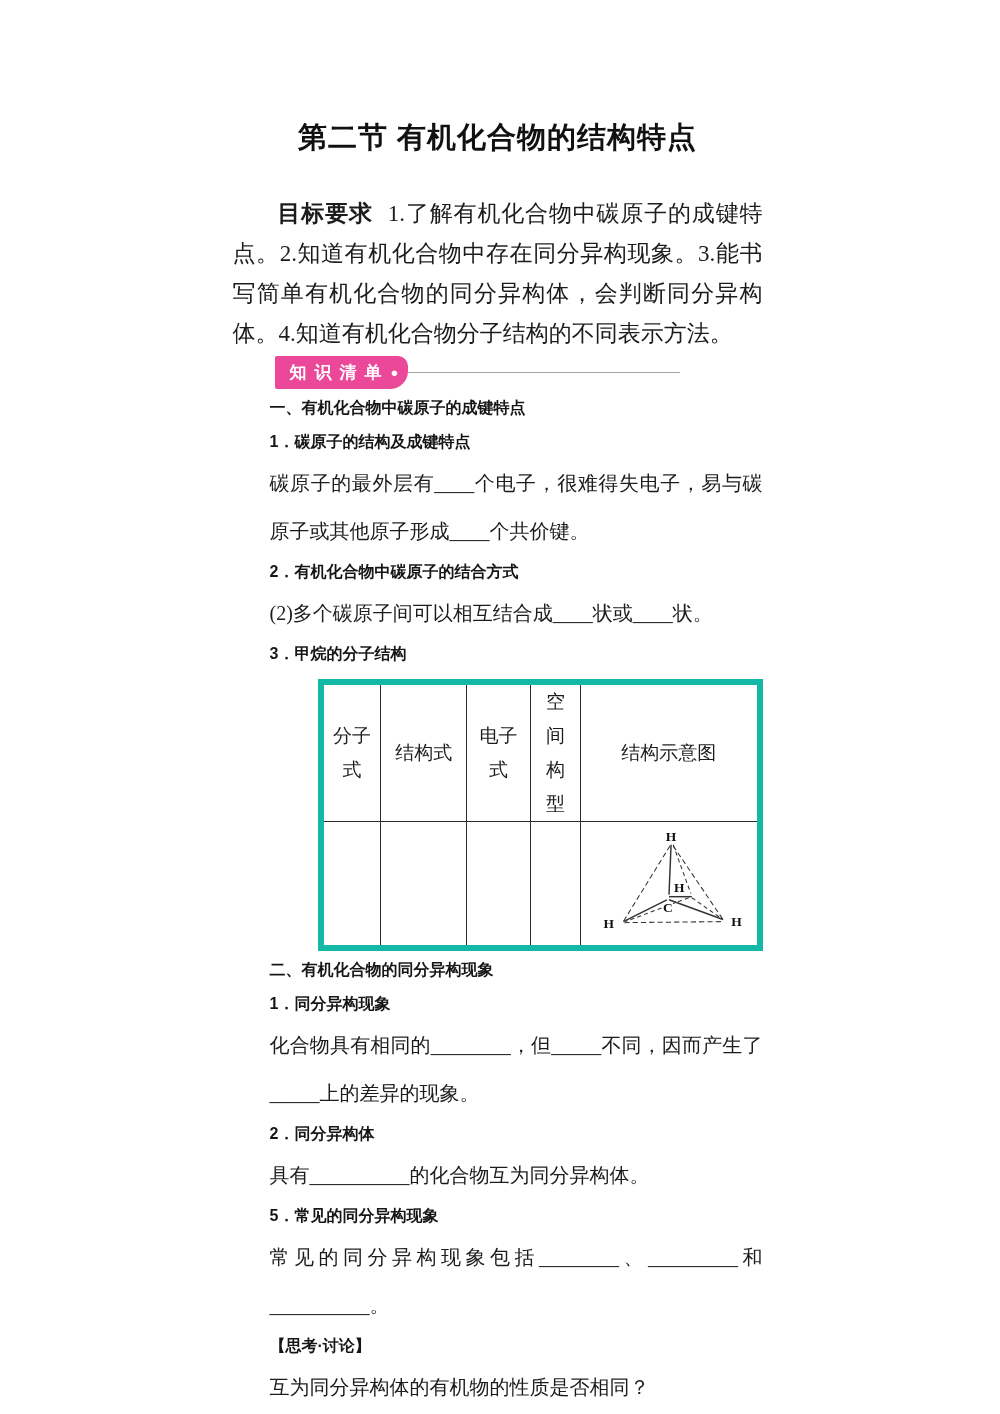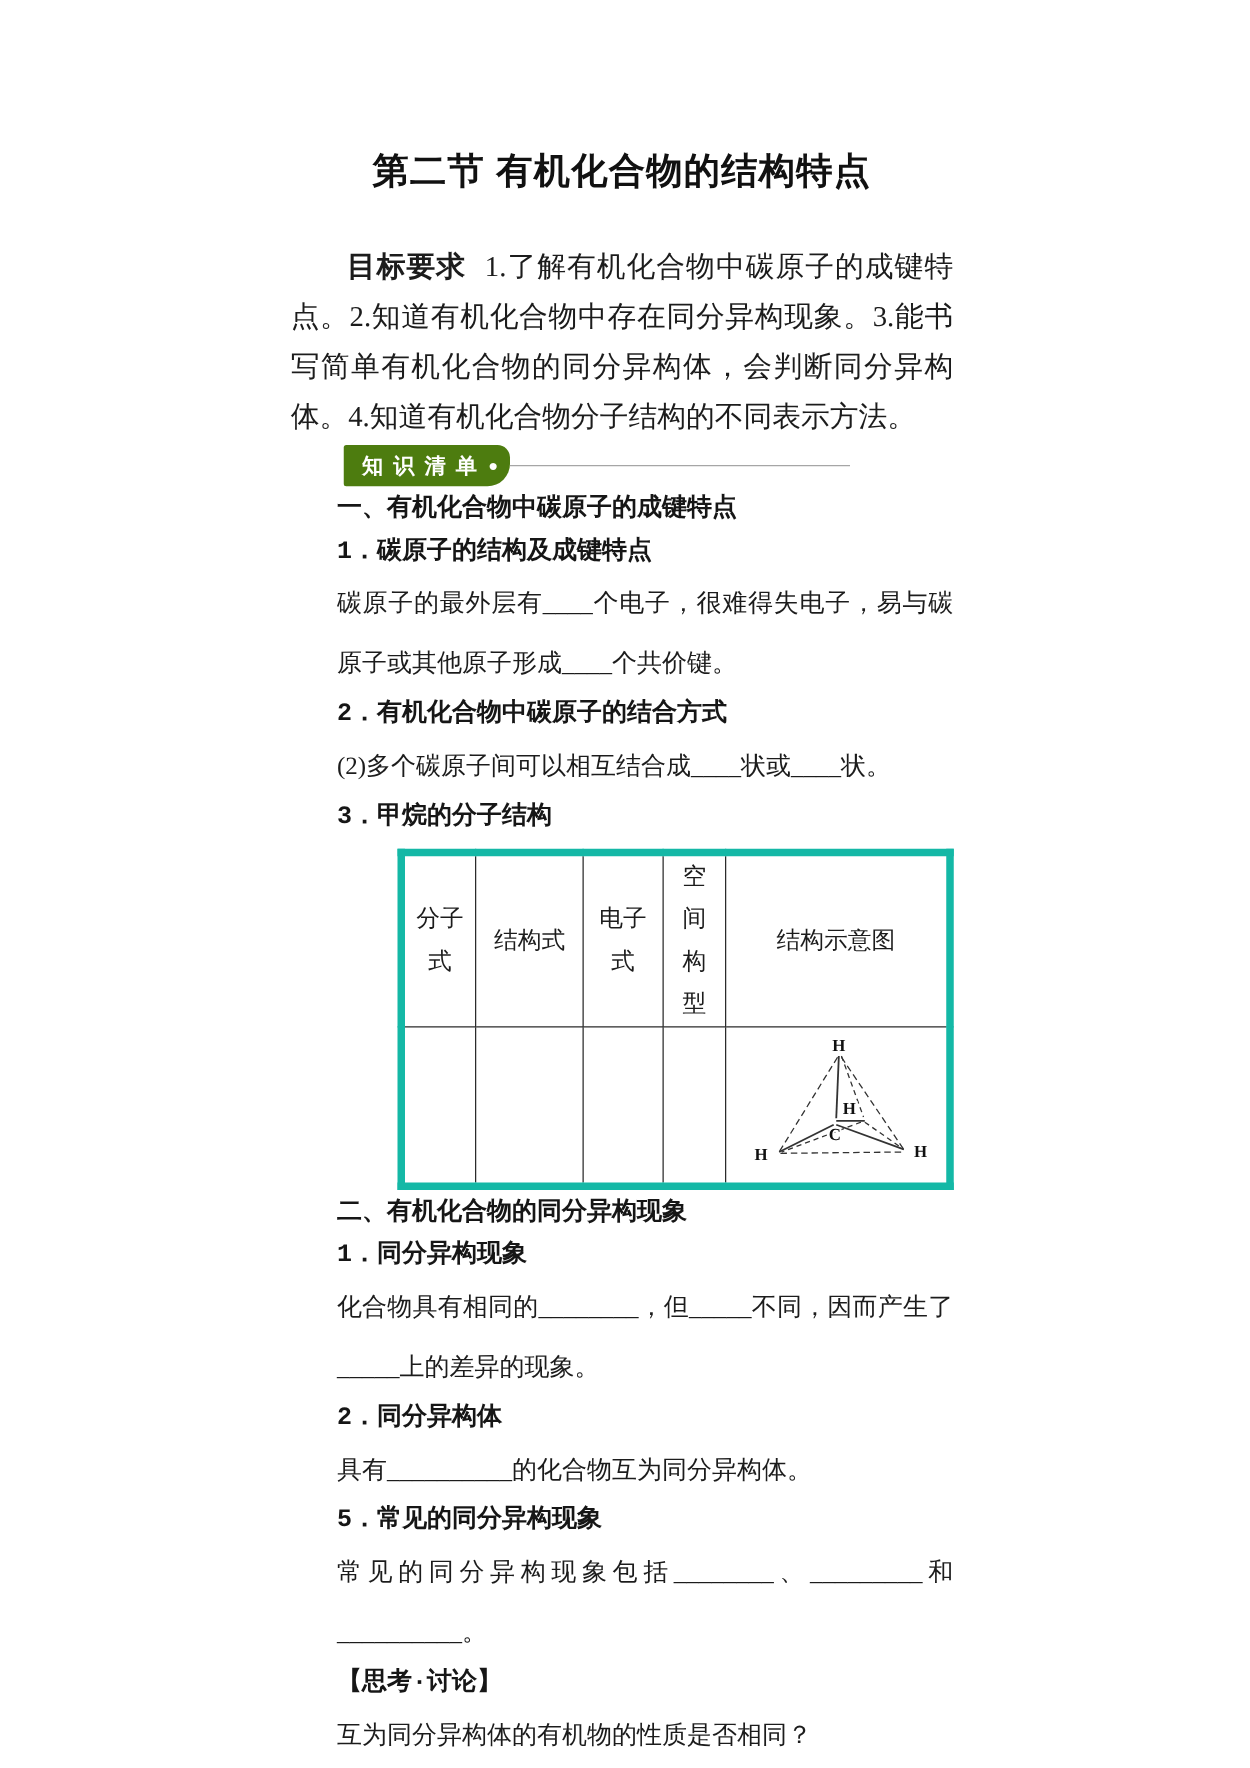--- a/index.html
+++ b/index.html
@@ -39,21 +39,21 @@
   .badge-row {
     margin: 2px 148px 0 185px;
     height: 33px;
     display: flex;
     align-items: center;
   }
   .badge {
     height: 33px;
     display: flex;
     align-items: center;
-    background: #4d7c0f;
+    background: #ec4899;
     color: #ffffff;
     font-family: "Liberation Sans", sans-serif;
     font-weight: bold;
     font-size: 17px;
     letter-spacing: 8px;
     padding: 0 10px 0 15px;
     border-radius: 2px 10px 18px 2px;
   }
   .badge .bullet {
     font-size: 13px;
@@ -65,23 +65,23 @@
     width: 272px;
     height: 1px;
     background: #a6a6a6;
   }
   .content {
     margin: 2px 148px 0 180px;
     font-size: 20px;
   }
   .content h3, .content h4 {
     margin: 0;
-    font-family: Liberation Mono, monospace;
-    font-weight: bold;
-    font-size: 20px;
+    font-family: Liberation Sans, sans-serif;
+    font-weight: bold;
+    font-size: 16px;
     line-height: 34px;
     color: #161616;
   }
   .content p {
     margin: 0;
     line-height: 48px;
     text-align: justify;
   }
   table.methane {
     border-collapse: collapse;

